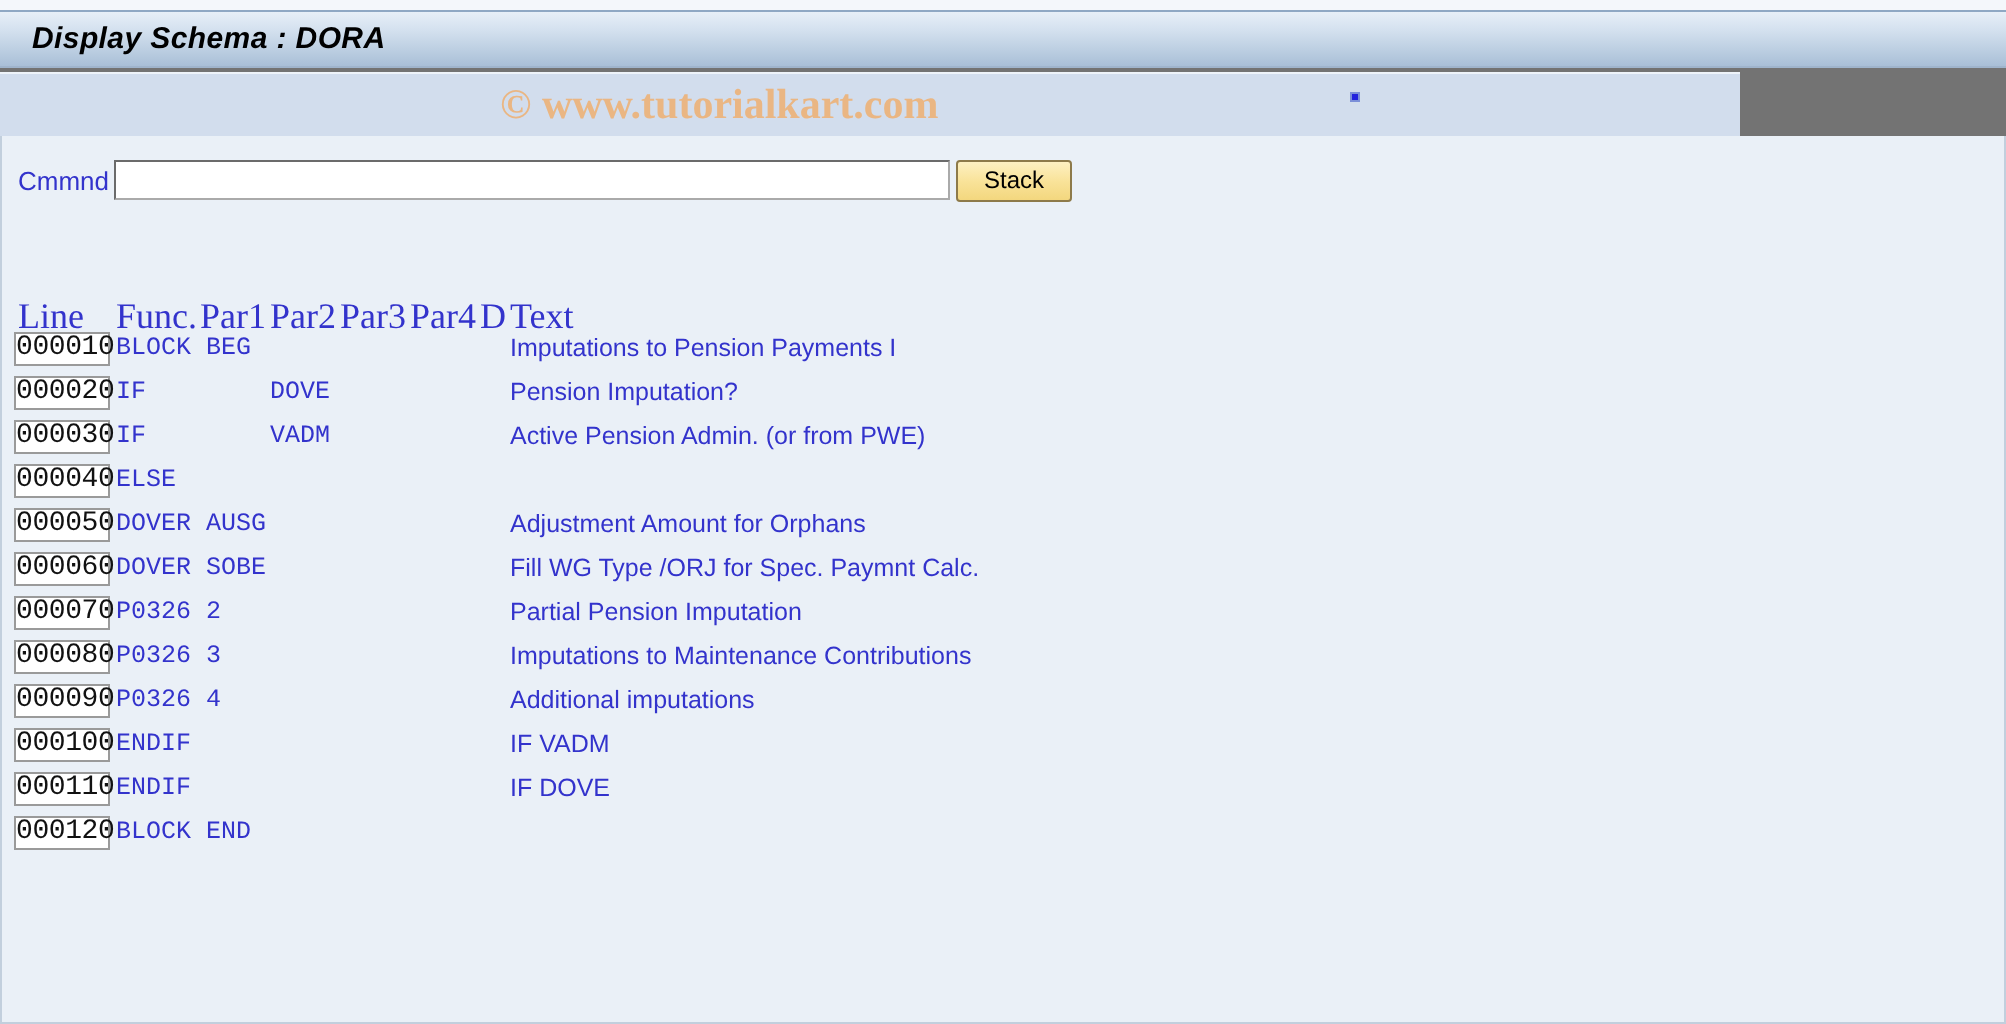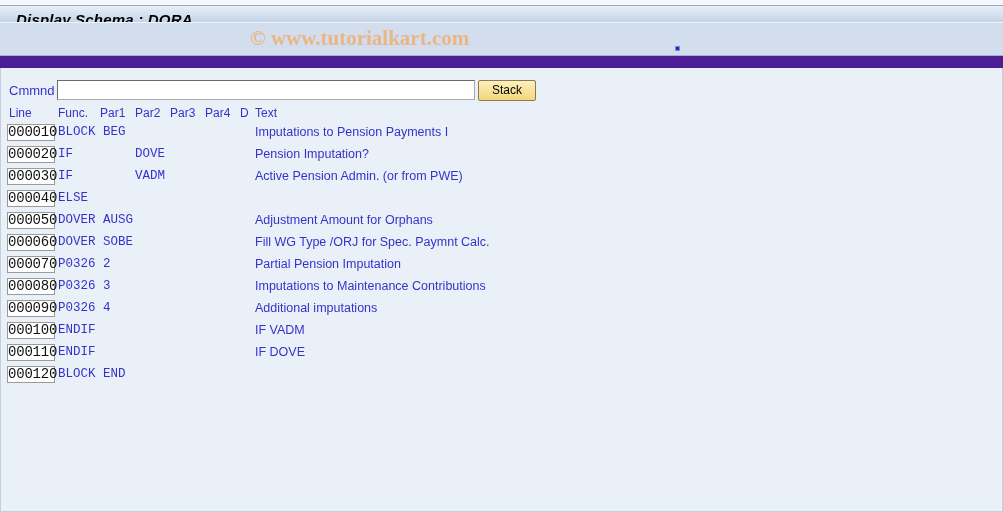--- a/index.html
+++ b/index.html
@@ -11,21 +11,21 @@
     height: 512px;
     background: #ffffff;
     font-family: "Liberation Sans", sans-serif;
     overflow: hidden;
   }
 
   #app {
     position: relative;
     width: 1003px;
     height: 512px;
-    background: #4c1d95;
+    background: #737373;
     box-sizing: border-box;
   }
 
   
   .top-strip {
     position: absolute;
     left: 0; top: 0;
     width: 1003px; height: 6px;
     background: #f4f7fb;
     border-bottom: 1px solid #8fa8c4;
@@ -50,22 +50,22 @@
     font-weight: bold;
     font-style: italic;
     color: #000000;
     letter-spacing: 0.2px;
     white-space: nowrap;
   }
 
   
   .sub-band {
     position: absolute;
-    left: 0; top: 22px;
-    width: 1003px; height: 34px;
+    left: 0; top: 36px;
+    width: 870px; height: 34px;
     background: #d2dded;
     border-top: 1px solid #eef3f9;
     border-bottom: 1px solid #9fb4cc;
     box-sizing: border-box;
   }
   .watermark {
     position: absolute;
     left: 250px; top: 3px;
     font-family: "Liberation Serif", serif;
     font-size: 21px;
@@ -145,24 +145,25 @@
   
   .grid {
     position: absolute;
     left: 0; top: 38px;
     width: 1003px;
   }
 
   .grid-header {
     position: relative;
     height: 18px;
-    font-family: Liberation Sans, sans-serif;
-    font-size: 12px;
+    font-family: Liberation Serif, serif;
+    font-size: 18px;
     color: #3333cc;
     white-space: nowrap;
+    margin-top: 42px;
   }
   .grid-header span { position: absolute; top: 0; }
 
   .row {
     position: relative;
     height: 22px;
     white-space: nowrap;
   }
   .row > * { position: absolute; }
 

